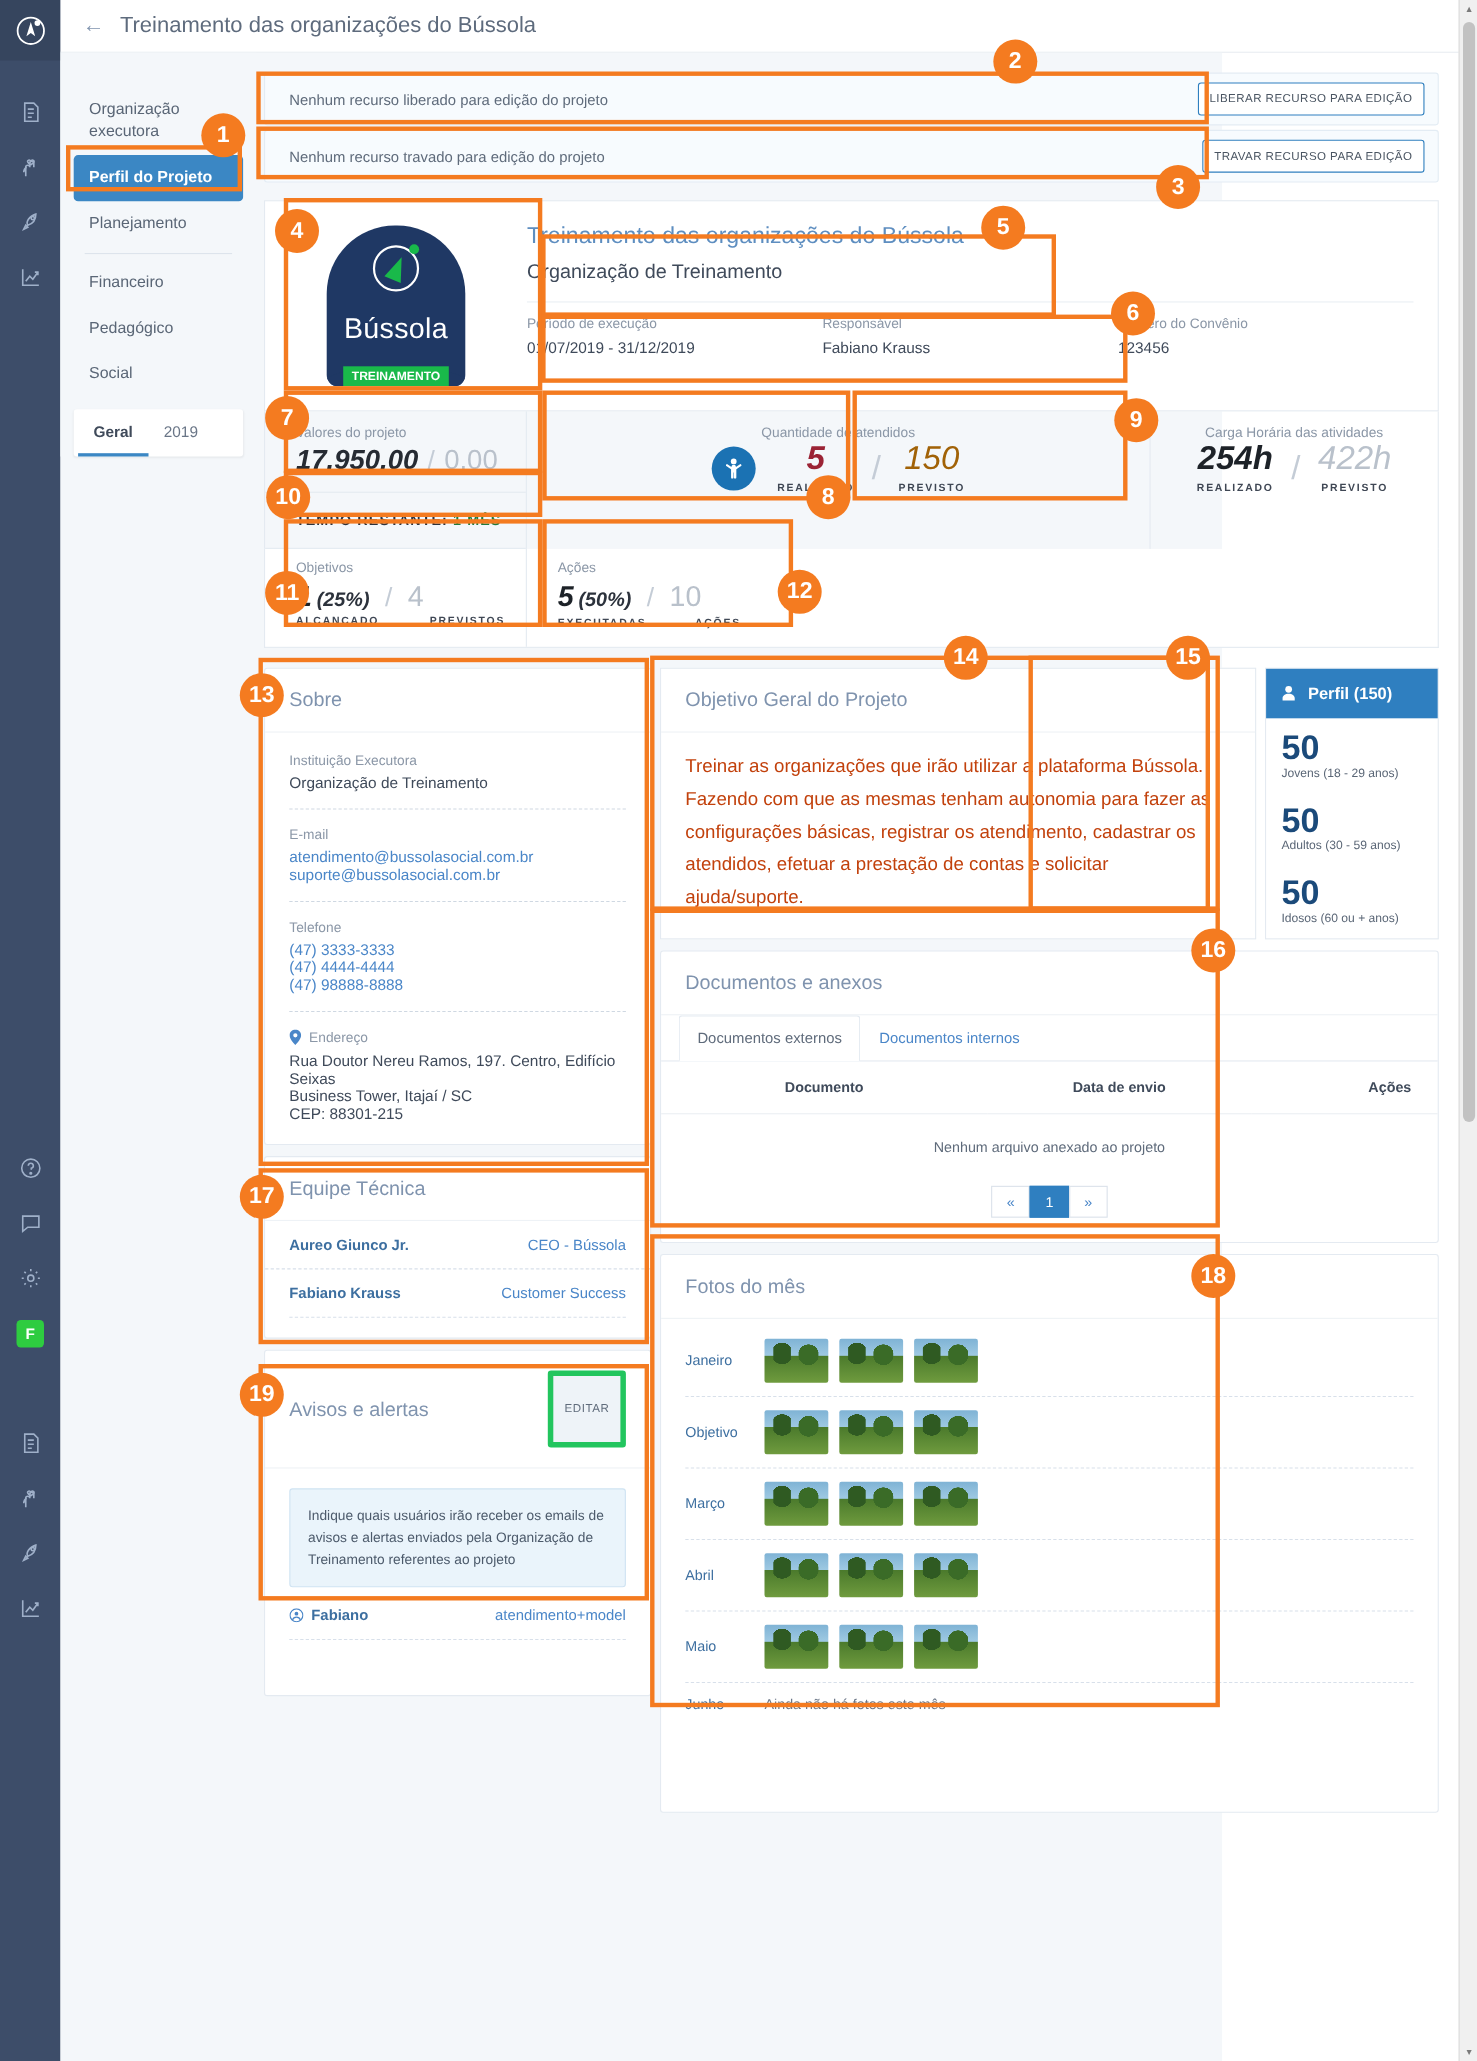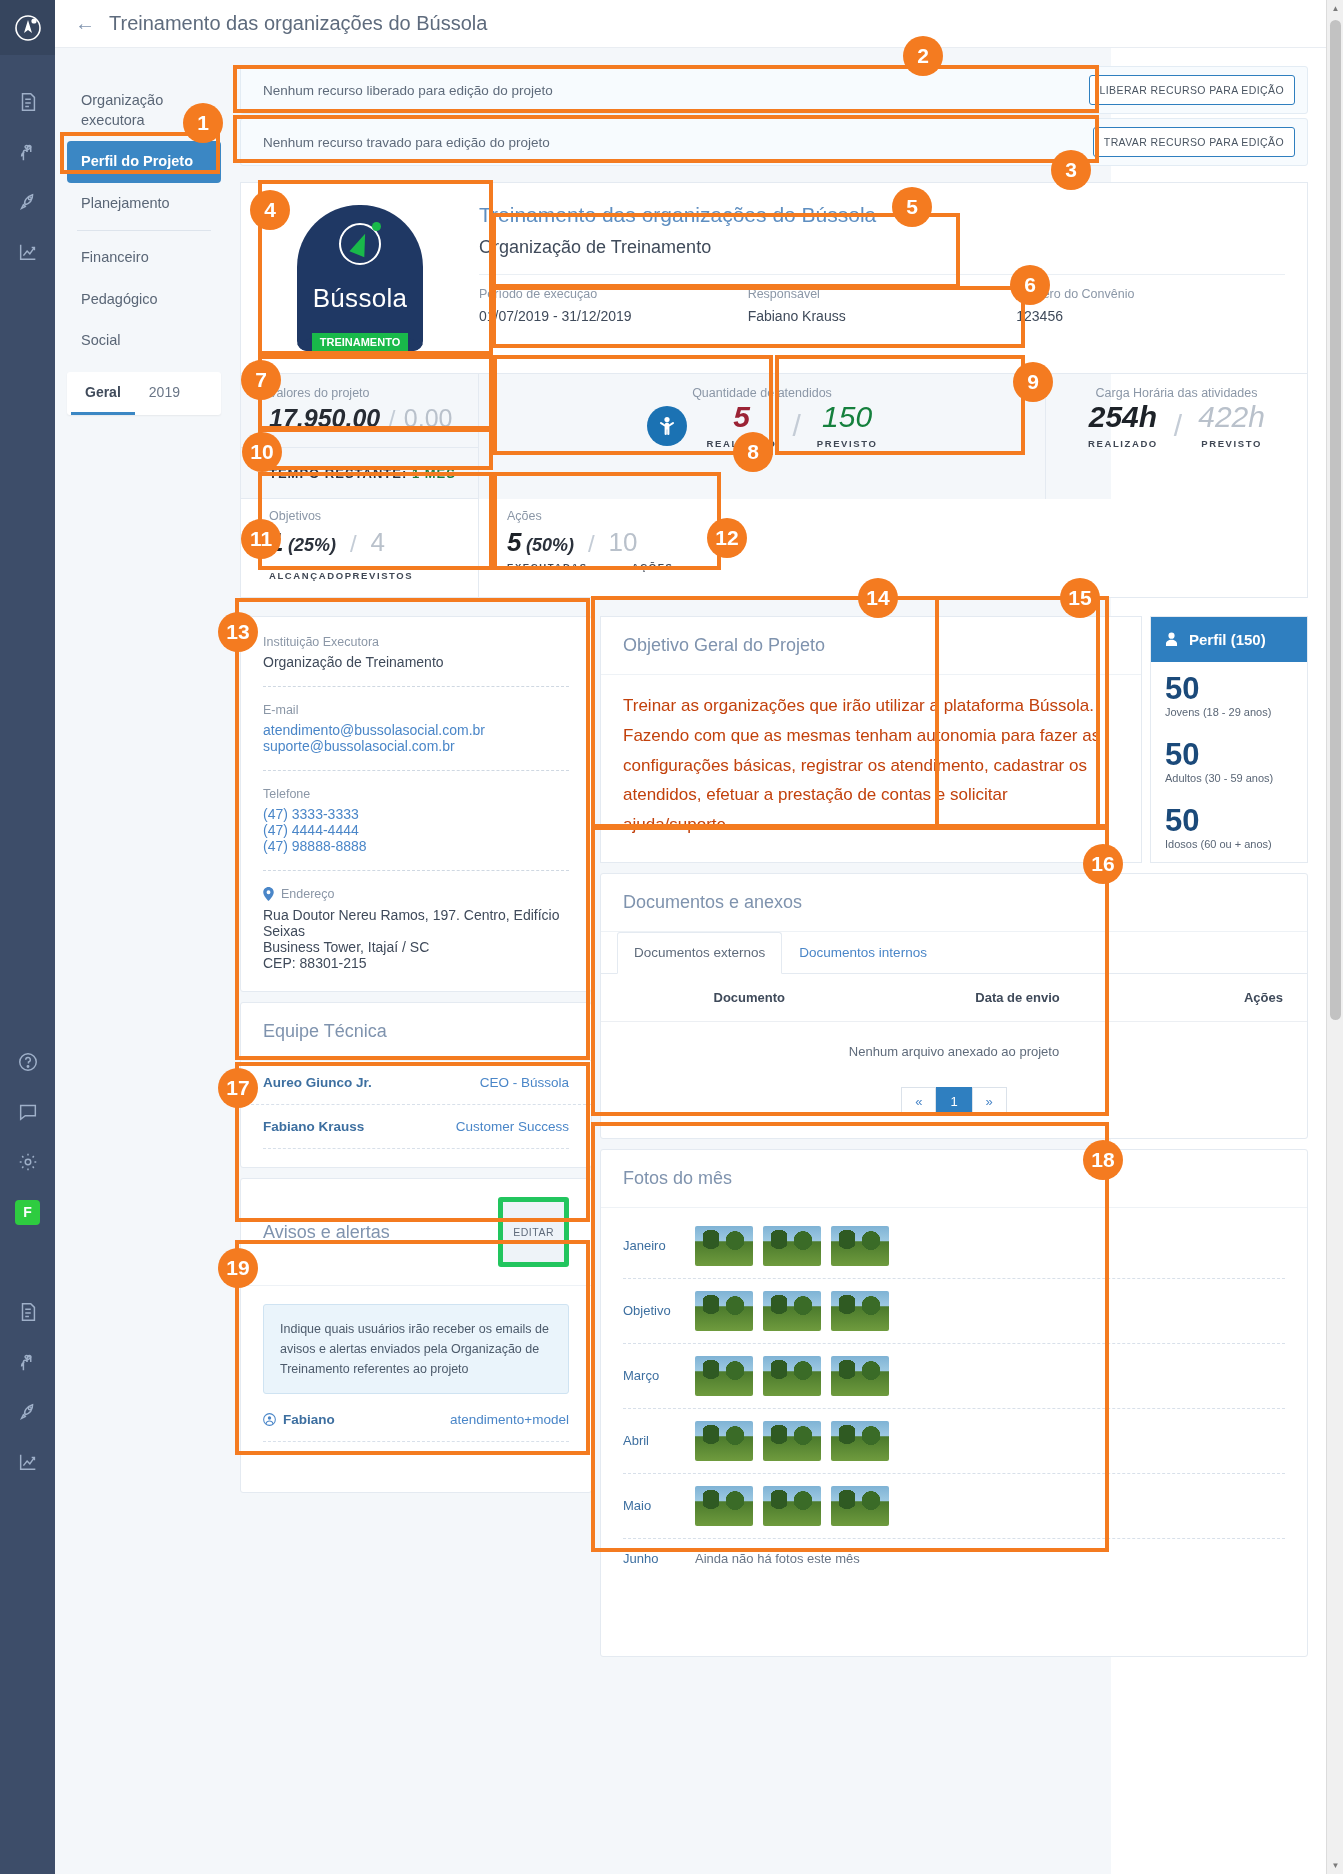--- a/index.html
+++ b/index.html
@@ -119,21 +119,21 @@
   .big-dark { font-size: 25px; font-weight:bold; color:#262b33; font-style:italic;}
   .big-grey { font-size: 25px; color:#b9c1cb; }
   .slash { font-size: 24px; color:#c4ccd6; margin:0 4px;}
   .tempo { font-size:13px; font-weight:bold; letter-spacing:1px; color:#2c323c;}
   .tempo em { color:#1f7a3d; font-style:normal;}
   .stats-mid { flex:1; }
   .stats-right { width: 262px; border-left:1px solid #e4eaf1; }
   .kpi-row { display:flex; align-items:center; justify-content:center; gap:6px; margin-top:2px;}
   .kpi-num { font-size:30px; font-weight:bold; color:#9b2335; font-style:italic; line-height:1;}
   .kpi-num.dark { color:#1d2228;}
-  .kpi-num.light { color:#15803d; font-weight:normal;}
+  .kpi-num.light { color:#a16207; font-weight:normal;}
   .kpi-num.lightgrey { color:#b9c1cb; font-weight:normal;}
   .kpi-sub { font-size:9.5px; font-weight:bold; letter-spacing:1.6px; color:#3f4754; margin-top:6px; text-align:center;}
   .kpi-grp{display:flex;flex-direction:column;align-items:center;}
   .kpi-slash{font-size:30px;color:#c4ccd6;margin:0 10px;}
   .person-icon{width:40px;height:40px;border-radius:50%;background:#1b72b3;display:flex;align-items:center;justify-content:center;margin-right:14px;}
   .center-cap{text-align:center;font-size:12.5px;color:#8b97a7;padding-top:12px;}
   .stats-bottom{display:flex;}
   .obj-cell{width:238px;border-right:1px solid #e4eaf1;padding:10px 0 16px 28px;}
   .acoes-cell{flex:1;padding:10px 0 16px 28px;}
   .mini-num{font-size:26px;font-weight:bold;font-style:italic;color:#1d2228;}
@@ -423,21 +423,21 @@
       <div class="obj-cell">
         <div class="stat-cap">Objetivos</div>
         <div style="display:flex;align-items:flex-end;gap:4px;margin-top:2px;">
           <div>
             <span class="mini-num">1</span>
             <span class="mini-pct">(25%)</span>
           </div>
           <span class="kpi-slash" style="font-size:24px">/</span>
           <span class="mini-grey">4</span>
         </div>
-        <div style="display:flex;margin-top:12px;">
+        <div style="display:flex;gap:46px;margin-top:1px;">
           <span class="mini-cap">ALCANÇADO</span>
           <span class="mini-cap">PREVISTOS</span>
         </div>
       </div>
       <div class="acoes-cell">
         <div class="stat-cap">Ações</div>
         <div style="display:flex;align-items:flex-end;gap:4px;margin-top:2px;">
           <div>
             <span class="mini-num">5</span>
             <span class="mini-pct">(50%)</span>
@@ -449,20 +449,21 @@
           <span class="mini-cap">EXECUTADAS</span>
           <span class="mini-cap">AÇÕES</span>
         </div>
       </div>
     </div>
 
     <div id="lower">
 
       <div id="col-left">
         <div class="panel">
+          <div class="panel-head">Sobre</div>
           <div class="panel-body">
             <div class="field-label">Instituição Executora</div>
             <div class="field-val">Organização de Treinamento</div>
             <div class="dashed"></div>
             <div class="field-label">E-mail</div>
             <div class="field-link">atendimento@bussolasocial.com.br</div>
             <div class="field-link">suporte@bussolasocial.com.br</div>
             <div class="dashed"></div>
             <div class="field-label">Telefone</div>
             <div class="field-link">(47) 3333-3333</div>

